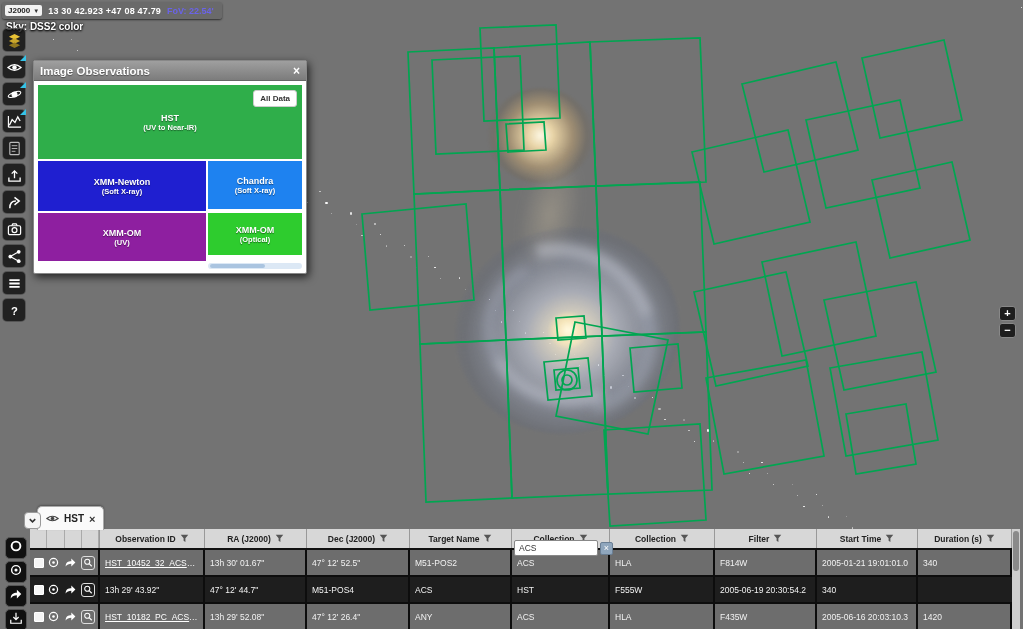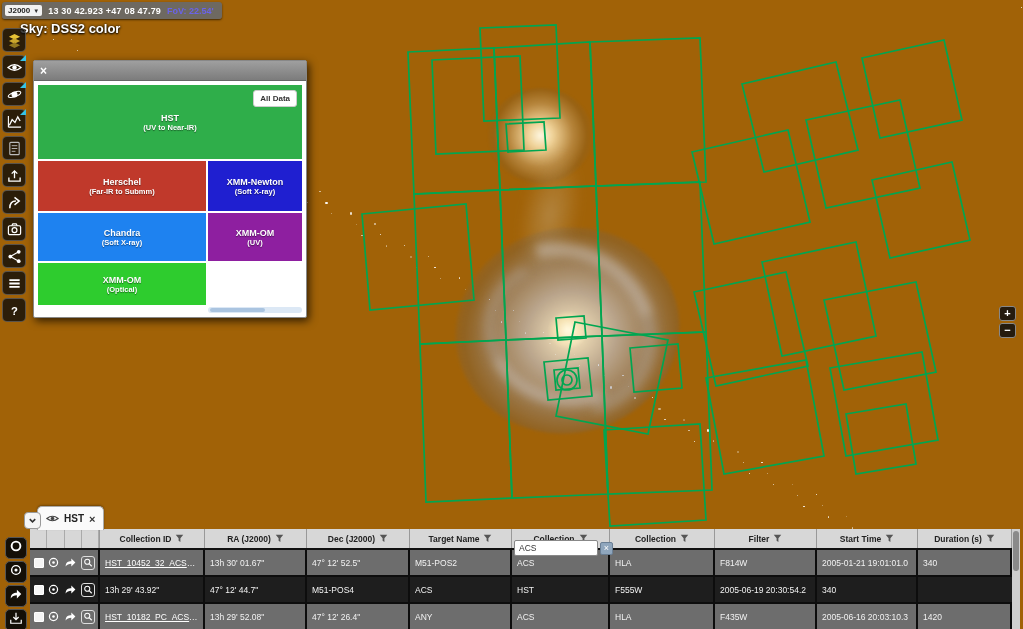--- a/index.html
+++ b/index.html
@@ -1,18 +1,18 @@
 <!DOCTYPE html>
 <html><head>
 <meta charset="utf-8">
 <style>
   * { margin:0; padding:0; box-sizing:border-box; }
   html,body { width:1023px; height:629px; overflow:hidden; background:#000; }
   body { font-family:"Liberation Sans", sans-serif; }
-  #app { position:relative; width:1023px; height:629px; background:#a16207; overflow:hidden; }
+  #app { position:relative; width:1023px; height:629px; background:#737373; overflow:hidden; }
 
   
   #starfield { position:absolute; inset:0; z-index:1; }
   .star { position:absolute; background:#fff; border-radius:50%; }
   #galaxy-companion { position:absolute; left:488px; top:88px; width:105px; height:95px; border-radius:50%;
     background:radial-gradient(circle at 50% 50%, rgba(255,250,230,0.98) 0%, rgba(252,228,175,0.85) 18%, rgba(205,170,115,0.5) 45%, rgba(120,100,70,0.2) 65%, transparent 78%);
     filter:blur(1px); z-index:1; }
   #galaxy-bridge { position:absolute; left:520px; top:150px; width:60px; height:130px; border-radius:50%;
     background:radial-gradient(ellipse at 50% 50%, rgba(210,195,165,0.35), transparent 70%);
     transform:rotate(12deg); filter:blur(4px); z-index:1; }
@@ -34,21 +34,21 @@
 
   
   #topbar { position:absolute; left:2px; top:2px; z-index:10; display:flex; align-items:center; gap:6px;
     background:rgba(105,105,105,0.92); border-radius:3px; padding:2px 8px 2px 3px; height:17px;
     box-shadow:0 1px 2px rgba(0,0,0,0.6); }
   #frame-select { background:#f2f2f2; color:#222; font-size:8px; font-weight:bold; border-radius:2px;
     padding:1px 3px; display:flex; align-items:center; gap:3px; cursor:pointer; }
   #frame-select .caret { font-size:6px; color:#333; }
   #coords { color:#fff; font-size:9px; font-weight:bold; letter-spacing:0.2px; }
   #fov { font-size:9px; font-weight:bold; }
-  #sky-label { position:absolute; left:20px; top:21px; z-index:10; color:#fff; font-size:13px; font-weight:bold;
+  #sky-label { position:absolute; left:6px; top:21px; z-index:10; color:#fff; font-size:10px; font-weight:bold;
     text-shadow:0 1px 2px #000, 0 0 3px #000; }
 
   
   #toolbar { position:absolute; left:2px; top:28px; z-index:11; display:flex; flex-direction:column; gap:3px; }
   .tbbtn { position:relative; width:24px; height:24px; background:rgba(10,10,10,0.78); border:1px solid rgba(130,130,130,0.55);
     border-radius:5px; display:flex; align-items:center; justify-content:center; cursor:pointer; }
   .tbbtn svg { width:15px; height:15px; display:block; }
   .tbbadge { position:absolute; right:-1px; top:-1px; width:0; height:0;
     border-left:6px solid transparent; border-top:6px solid transparent; }
 
@@ -385,32 +385,29 @@
         <span>
           <svg viewBox="0 0 16 16">
             <text x="8" y="12.5" font-size="12" font-weight="bold" fill="#fff" text-anchor="middle">?</text>
           </svg>
         </span>
       </div>
     </div>
 
   <div id="panel">
     <div id="panel-header">
+      <span id="panel-title">Image Observations</span>
       <span id="panel-close">×</span>
     </div>
     <div id="panel-body">
       <div id="blocks">
           <div class="block full" style="background: rgb(47, 174, 74); height: 74px;">
             <span class="block-label">HST</span>
                  <span class="block-sub">(UV to Near-IR)</span>
             <div id="all-data-btn">All Data</div>
-          </div>
-          <div class="block" style="background: rgb(192, 57, 43); height: 50px;">
-            <span class="block-label">Herschel</span>
-                 <span class="block-sub">(Far-IR to Submm)</span>
           </div>
           <div class="block" style="background: rgb(31, 31, 208); height: 50px;">
             <span class="block-label">XMM-Newton</span>
                  <span class="block-sub">(Soft X-ray)</span>
           </div>
           <div class="block" style="background: rgb(30, 130, 240); height: 48px;">
             <span class="block-label">Chandra</span>
                  <span class="block-sub">(Soft X-ray)</span>
           </div>
           <div class="block" style="background: rgb(142, 31, 160); height: 48px;">
@@ -475,21 +472,21 @@
 
   <div id="datatable">
     <div id="thead" class="trow">
         <div class="hcell-icons">
           <div></div>
           <div></div>
           <div></div>
           <div></div>
         </div>
         <div class="hcell">
-          <span>Collection ID</span>
+          <span>Observation ID</span>
           <svg class="funnel" viewBox="0 0 12 12">
             <path d="M1 1 H11 L7.2 5.5 V10.5 L4.8 9 V5.5 Z" fill="#555"></path>
           </svg>
         </div>
         <div class="hcell">
           <span>RA (J2000)</span>
           <svg class="funnel" viewBox="0 0 12 12">
             <path d="M1 1 H11 L7.2 5.5 V10.5 L4.8 9 V5.5 Z" fill="#555"></path>
           </svg>
         </div>

